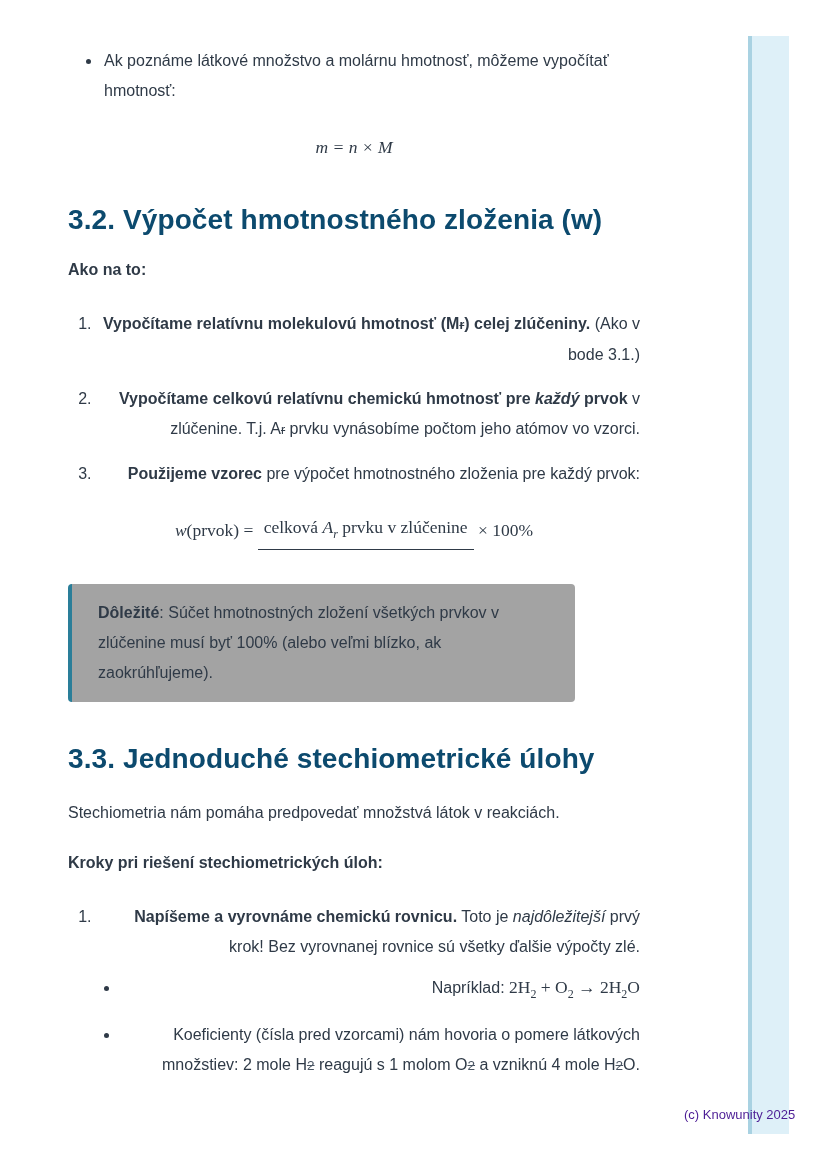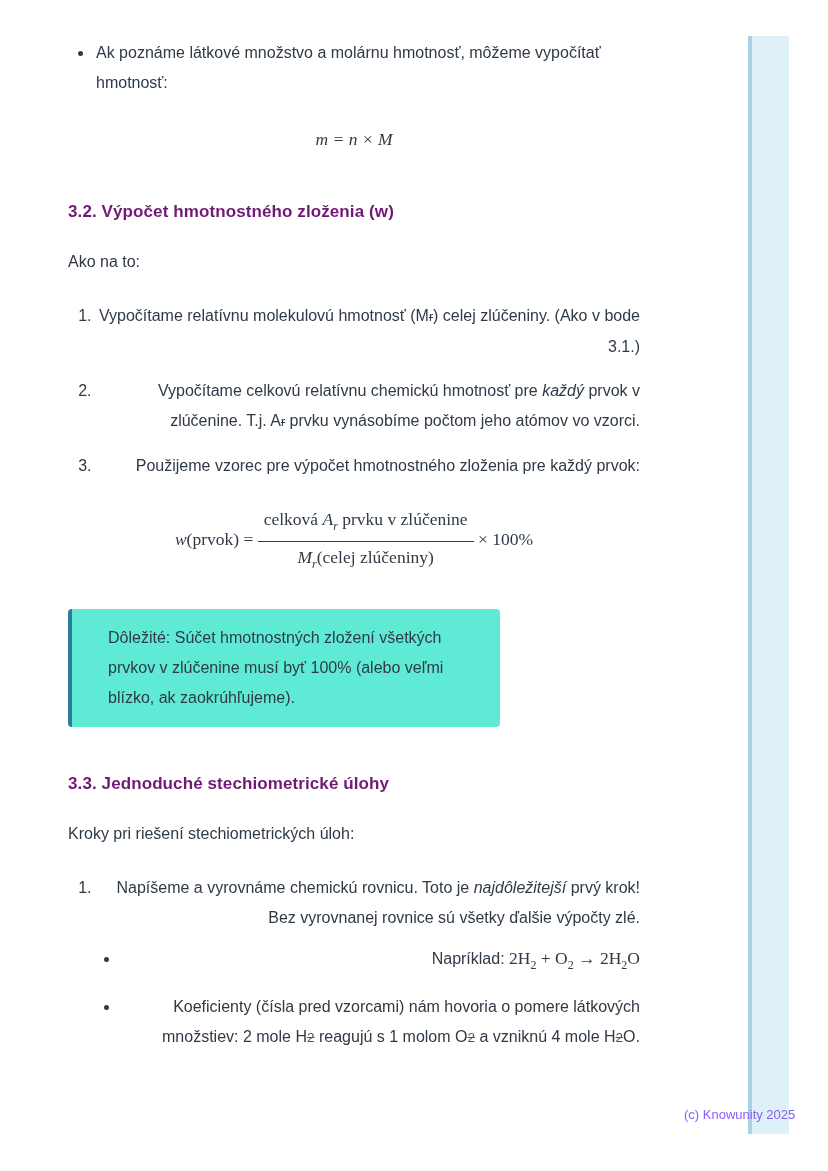--- a/index.html
+++ b/index.html
@@ -26,32 +26,32 @@
     z-index: 0;
   }
   .content {
     position: absolute;
     left: 68px;
     top: 0;
     width: 572px;
     padding-top: 38px;
     z-index: 1;
   }
-  ul.top-list { margin: 0; padding-left: 26px; }
+  ul.top-list { margin: 8px; padding-left: 26px; }
   ul.top-list li { padding-left: 2px; }
   h2 {
-    color: #701a75;
-    font-size: 17px;
+    color: #0c4a6e;
+    font-size: 28px;
     line-height: 30px;
     font-weight: 700;
     margin: 42px 0 0 0;
     letter-spacing: 0.1px;
   }
   p { margin: 24px 0 0 0; }
-  .bold { font-weight: 400; margin-top: 20px; }
+  .bold { font-weight: 700; margin-top: 20px; }
   .math {
     font-family: "Liberation Serif", serif;
     font-size: 17.5px;
   }
   .mi { font-style: italic; }
   .formula-center { margin-top: 26px; text-align: center; }
   .formula-frac {
     margin-top: 26px;
     text-align: center;
     font-family: "Liberation Serif", serif;
@@ -76,32 +76,32 @@
     font-size: 0.78em;
     text-decoration: line-through;
   }
   .s2 {
     font-size: 0.85em;
     text-decoration: line-through;
     color: #4a5563;
   }
   .callout {
     margin-top: 34px;
-    background: #5eead4;
+    background: #a3a3a3;
     border-left: 4px solid #2a7e99;
     border-radius: 4px;
-    padding: 14px 36px;
-    width: 432px;
+    padding: 14px 26px;
+    width: 507px;
   }
   .footer {
     position: absolute;
     left: 684px;
     top: 1100px;
     font-size: 13px;
-    color: #8b5cf6;
+    color: #4c1d95;
     z-index: 2;
     white-space: nowrap;
   }
 </style>
 </head>
 <body>
 
 <div class="page">
   <div class="accent-bar"></div>
 
@@ -120,29 +120,30 @@
 
     <p class="bold">Ako na to:</p>
 
     <ol class="steps">
       <li><span class="bold"><span>Vypočítame relatívnu molekulovú hmotnosť (M</span><span class="ss">r</span><span>) celej zlúčeniny.</span></span><span> (Ako v bode 3.1.)</span></li>
       <li><span class="bold"><span>Vypočítame celkovú relatívnu chemickú hmotnosť pre </span><i>každý</i><span> prvok</span></span><span> v zlúčenine. T.j. A</span><span class="ss">r</span><span> prvku vynásobíme počtom jeho atómov vo vzorci.</span></li>
       <li><span class="bold">Použijeme vzorec</span><span> pre výpočet hmotnostného zloženia pre každý prvok:</span></li>
     </ol>
 
     <div class="formula-frac">
-      <span><span class="mi">w</span><span>(prvok) = </span></span><span class="frac"><span class="num"><span>celková </span><span class="mi">A</span><sub class="msub">r</sub><span> prvku v zlúčenine</span></span><span class="den"><span class="mi">M</span><sub class="msub">r</sub><span>(celej zlúčeniny)</span></span></span><span> × 100%</span>
+      <span><span class="mi">w</span><span>(prvok) = </span></span><span class="frac"><span class="num"><span>celková </span><span class="mi">A</span><sub class="msub">r</sub><span> prvku v zlúčenine</span></span></span><span> × 100%</span>
     </div>
 
     <div class="callout">
       <span class="bold">Dôležité</span><span>: Súčet hmotnostných zložení všetkých prvkov v zlúčenine musí byť 100% (alebo veľmi blízko, ak zaokrúhľujeme).</span>
     </div>
 
     <h2>3.3. Jednoduché stechiometrické úlohy</h2>
 
+    <p>Stechiometria nám pomáha predpovedať množstvá látok v reakciách.</p>
 
     <p class="bold">Kroky pri riešení stechiometrických úloh:</p>
 
     <ol class="steps">
       <li>
         <span class="bold">Napíšeme a vyrovnáme chemickú rovnicu.</span><span> Toto je </span><i>najdôležitejší</i><span> prvý krok! Bez vyrovnanej rovnice sú všetky ďalšie výpočty zlé.</span>
         <ul class="sub-bullets">
           <li><span>Napríklad: </span><span class="math chem"><span>2H</span><sub>2</sub><span> + O</span><sub>2</sub><span> → 2H</span><sub>2</sub><span>O</span></span></li>
           <li><span>Koeficienty (čísla pred vzorcami) nám hovoria o pomere látkových množstiev: 2 mole H</span><span class="s2">2</span><span> reagujú s 1 molom O</span><span class="s2">2</span><span> a vzniknú 4 mole H</span><span class="s2">2</span><span>O.</span></li>
         </ul>

